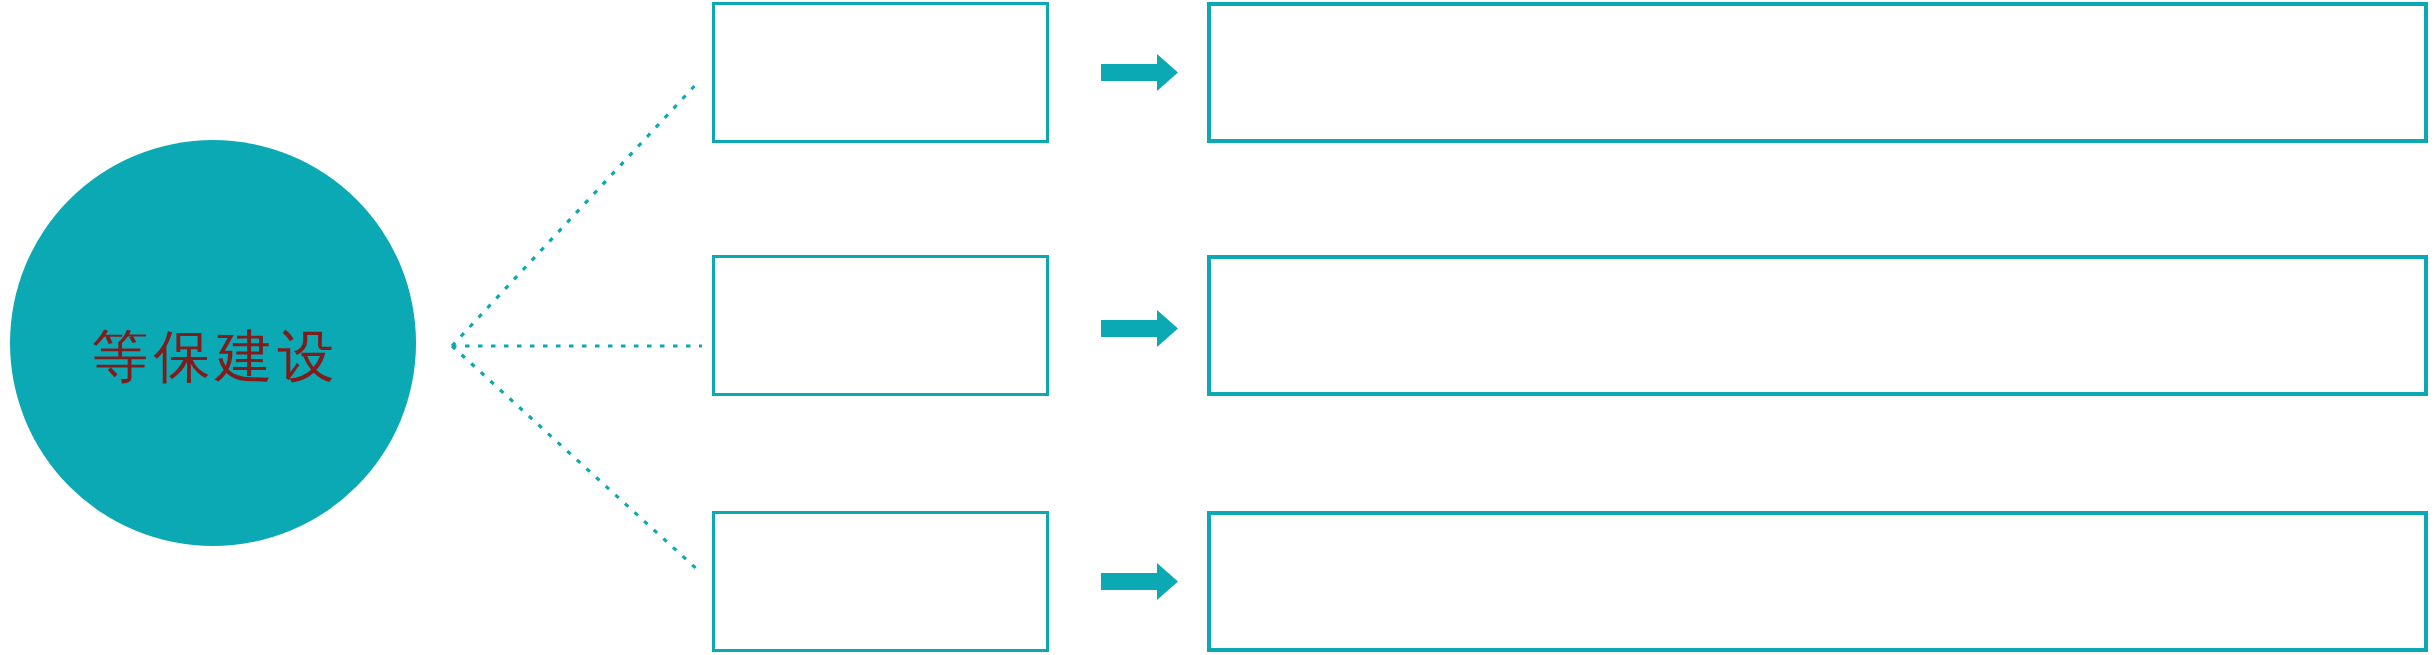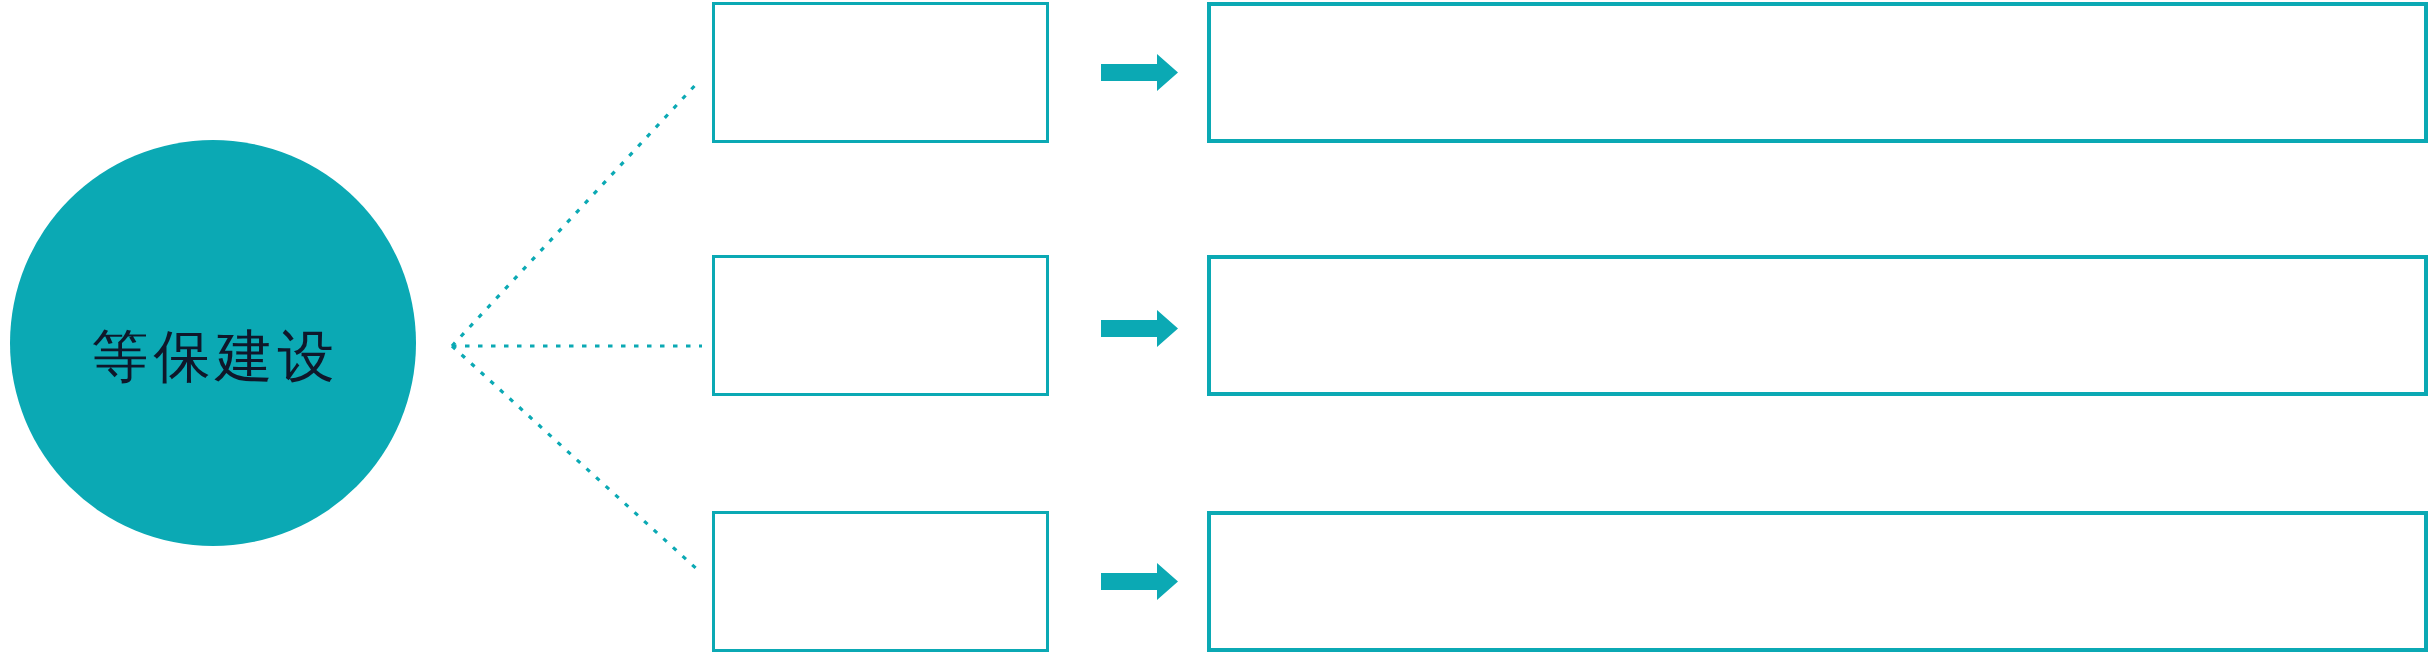--- a/index.html
+++ b/index.html
@@ -21,21 +21,21 @@
     border-radius: 50%;
     background: var(--accent);
     display: flex;
     flex-direction: column;
     align-items: center;
     justify-content: center;
     box-sizing: border-box;
     padding-top: 26px;
   }
   .topic-line {
-    color: #0f172a;
+    color: #7f1d1d;
     font-size: 57px;
     line-height: 76px;
     font-weight: 300;
     letter-spacing: 5px;
     text-indent: 5px;
     white-space: nowrap;
   }
   .connector-svg {
     position: absolute;
     left: 0;

